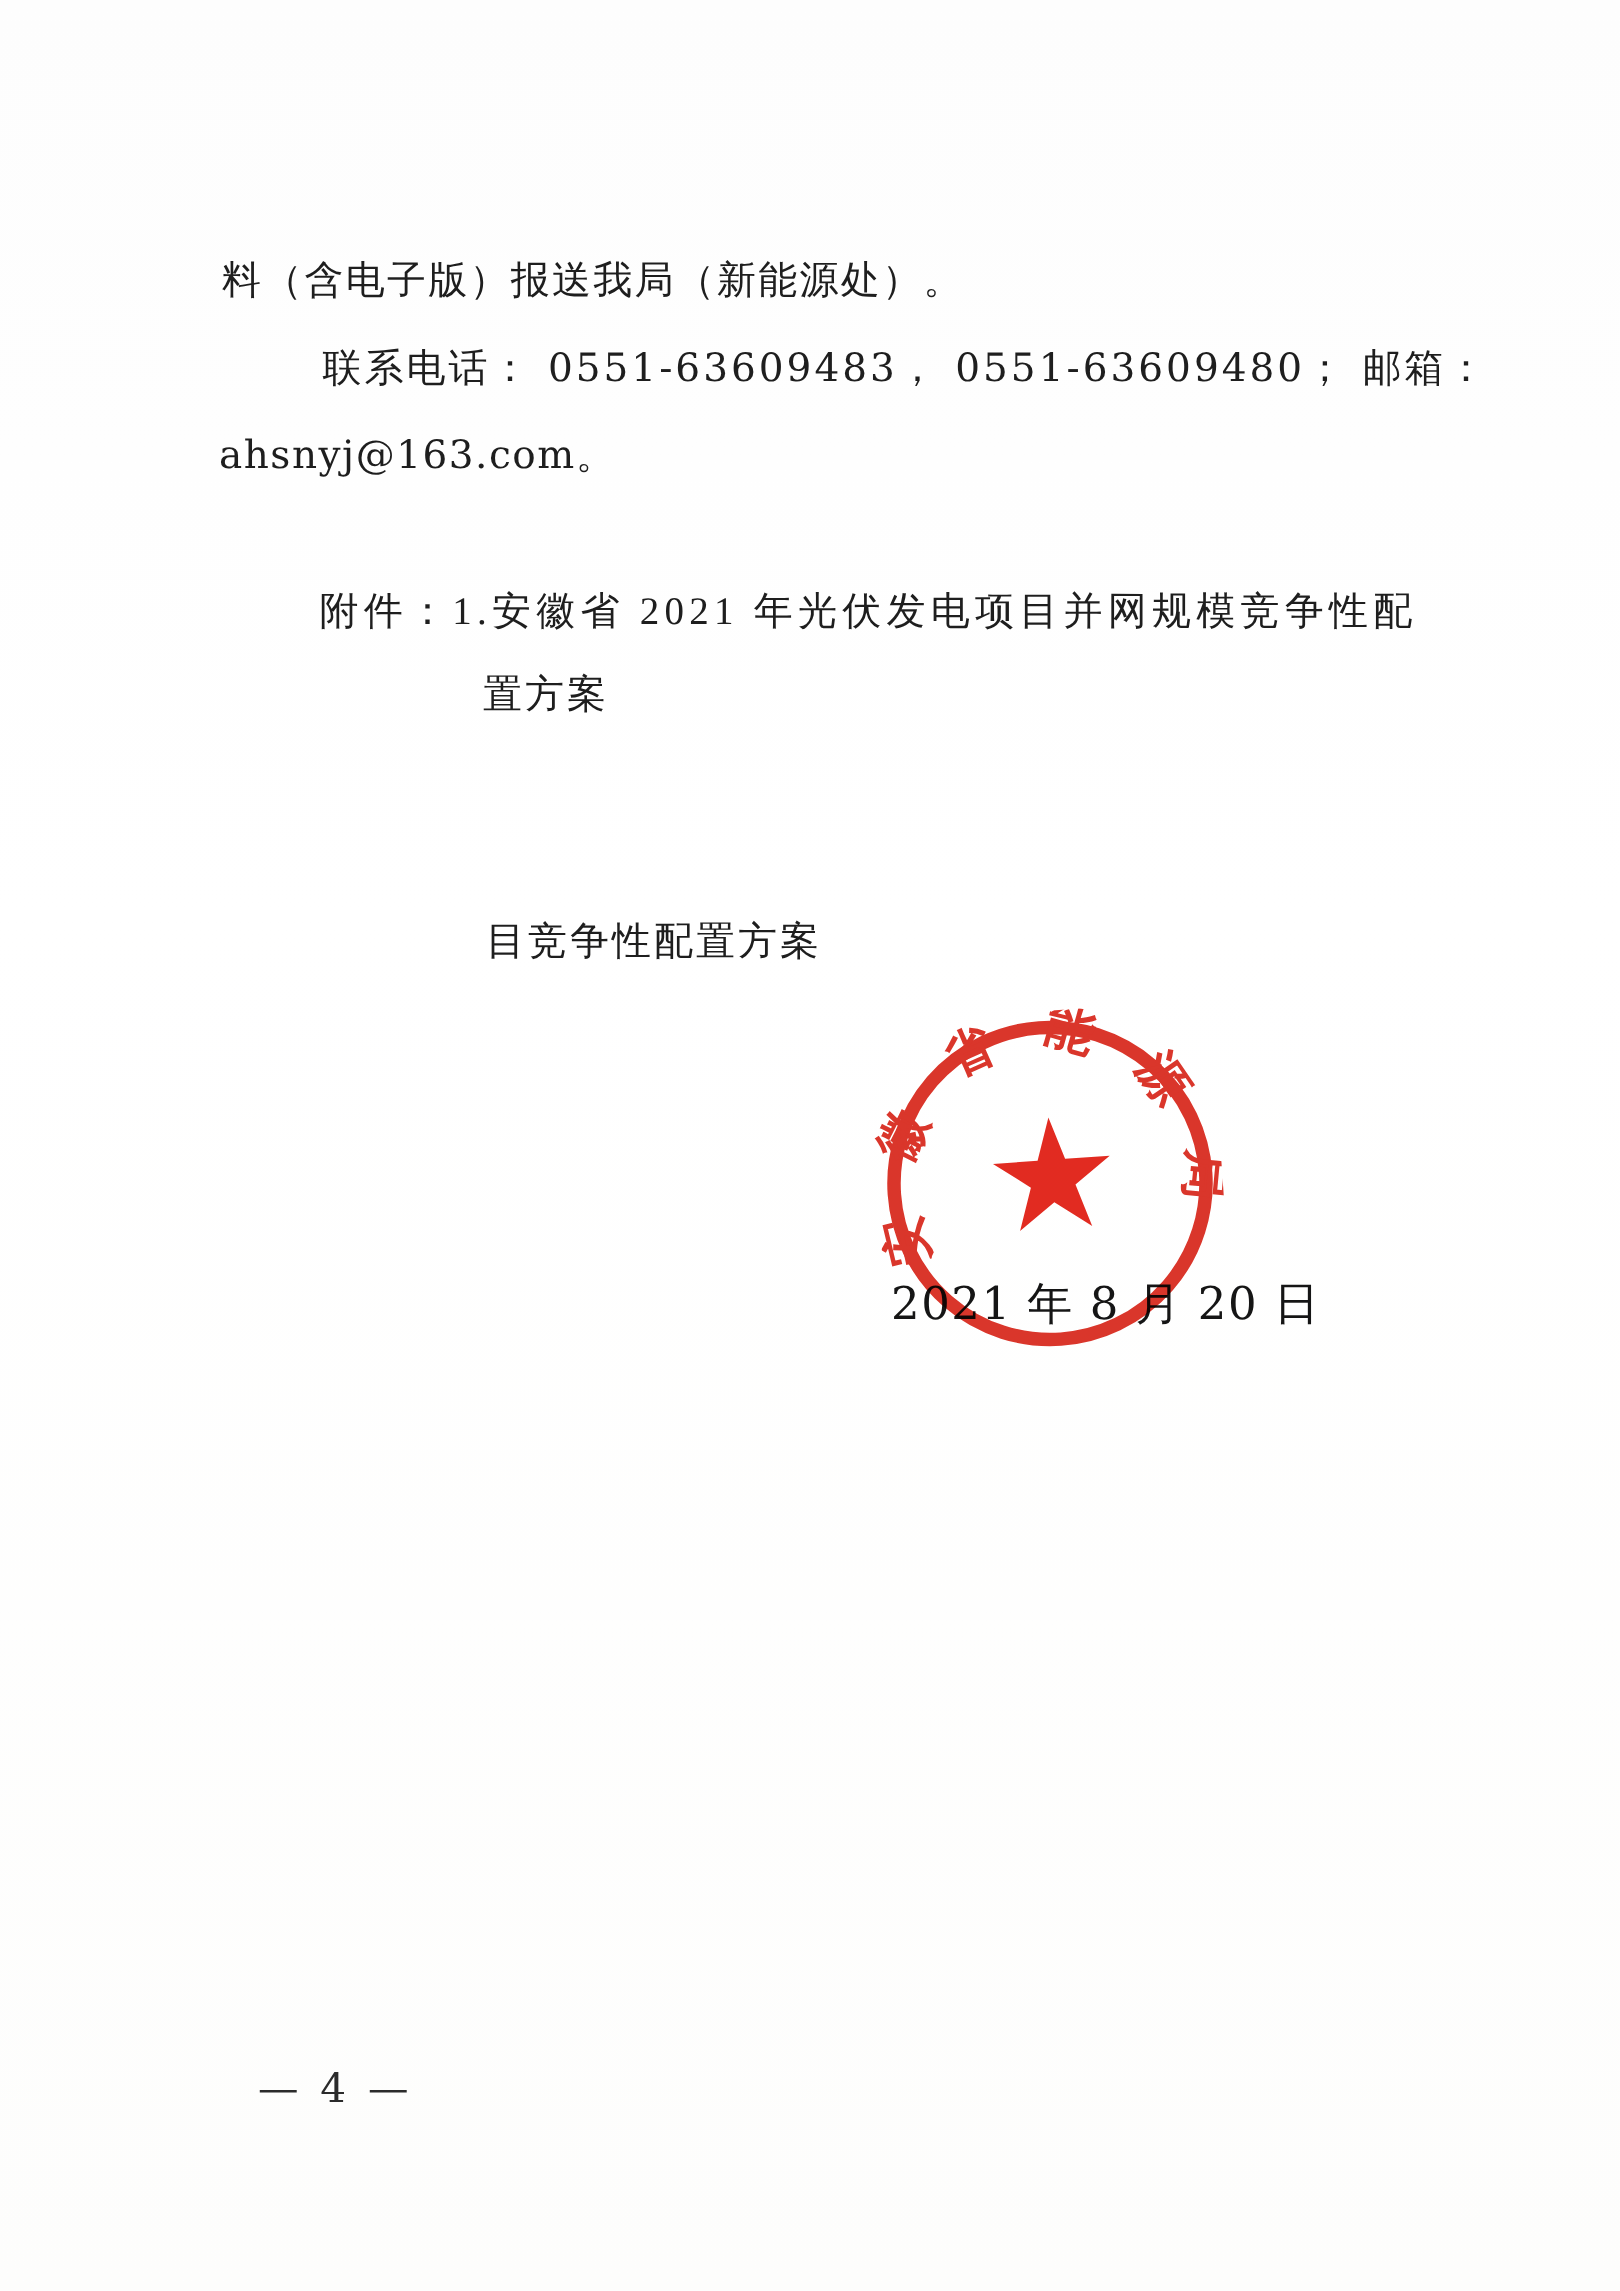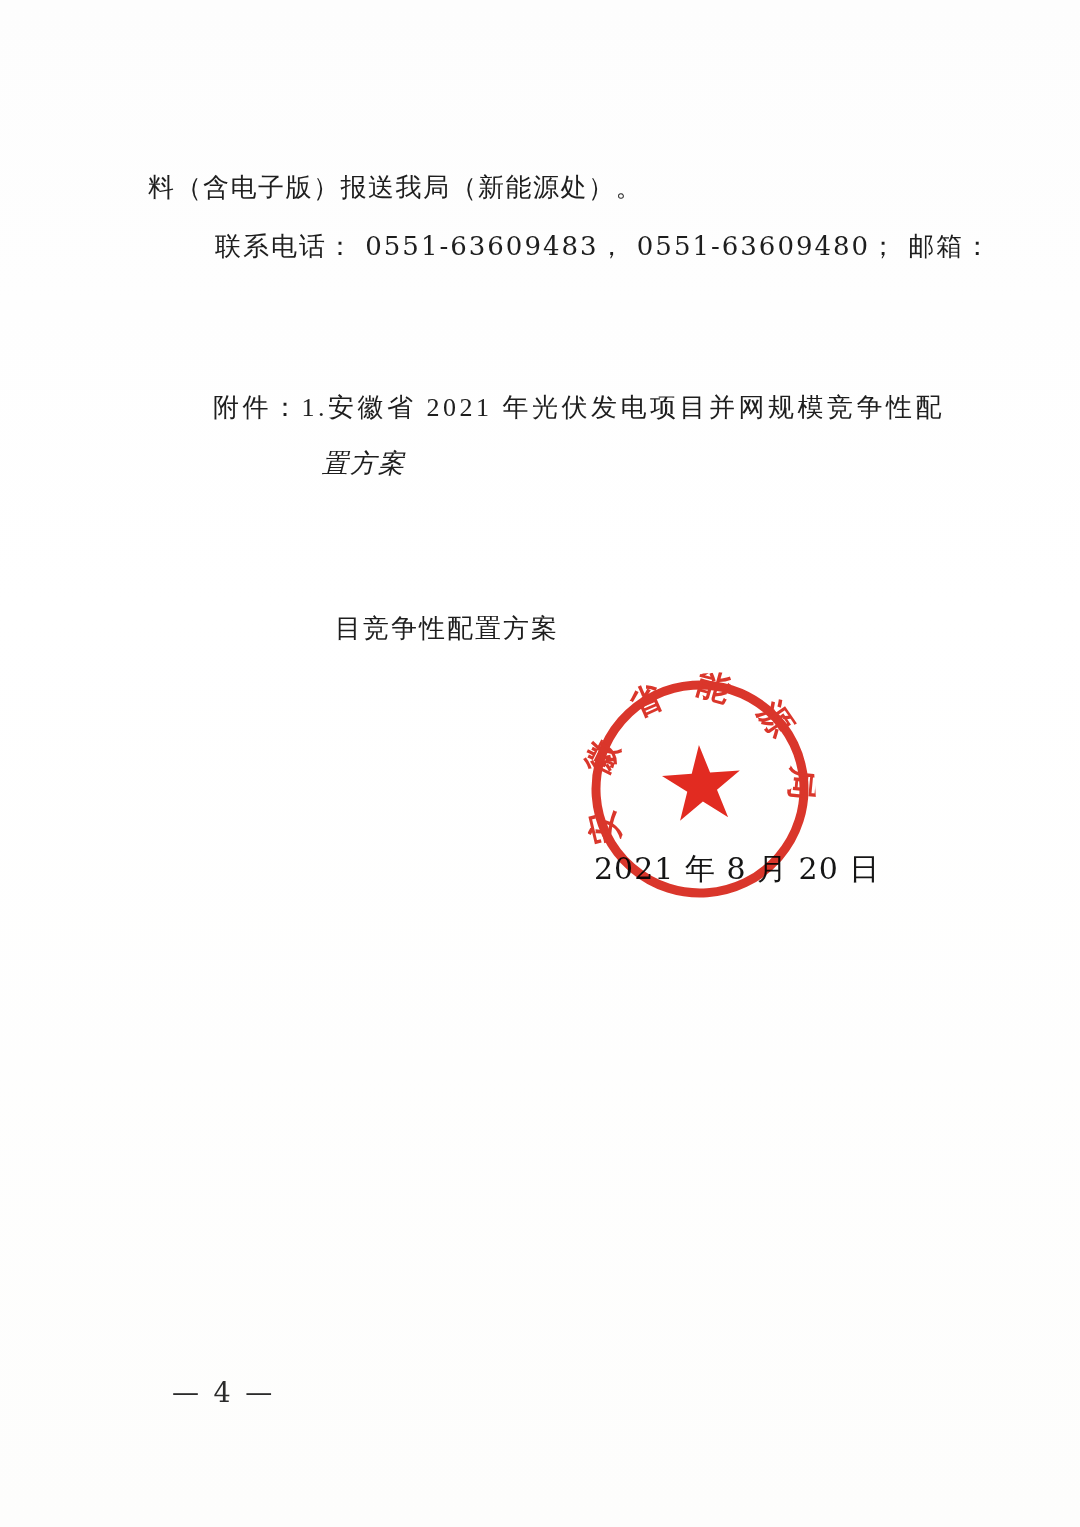--- a/index.html
+++ b/index.html
@@ -22,24 +22,24 @@
     white-space: nowrap;
     font-size: 26px;
     line-height: 34px;
     color: #1e1e1e;
   }
   .body-1 { left: 148px; top: 170px; letter-spacing: 1.5px; }
   .body-2 { left: 215px; top: 229px; letter-spacing: 2px; }
   .body-3 { left: 146px; top: 287px; letter-spacing: 1px; }
 
   .att-1 { left: 213px; top: 391px; letter-spacing: 3.5px; font-family: Liberation Serif, serif; }
-  .att-2 { left: 322px; top: 446px; letter-spacing: 2px; font-style: italic; }
+  .att-2 { left: 322px; top: 446px; letter-spacing: 2px; }
   .att-3 { left: 294px; top: 501px; letter-spacing: 2.5px; }
   .att-4 { left: 294px; top: 557px; letter-spacing: 3px; }
-  .att-5 { left: 324px; top: 611px; letter-spacing: 2px; margin-left: 11px; }
+  .att-5 { left: 324px; top: 611px; letter-spacing: 2px; }
 
   .date-line {
     position: absolute;
     left: 594px;
     top: 849px;
     font-size: 30px;
     letter-spacing: 1px;
     color: #151515;
   }
   .seal-wrap {
@@ -72,20 +72,21 @@
 </style>
 </head>
 <body>
 
 <div class="page">
 
   <div class="textline body-1">料（含电子版）报送我局（新能源处）。</div>
 
   <div class="textline body-2">联系电话： 0551-63609483， 0551-63609480； 邮箱：</div>
 
+  <div class="textline body-3">ahsnyj@163.com。</div>
 
   <div class="textline att-1">附件：1.安徽省 2021 年光伏发电项目并网规模竞争性配</div>
 
   <div class="textline att-2">置方案</div>
 
 
 
   <div class="textline att-5">目竞争性配置方案</div>
 
   <div class="date-line">2021 年 8 月 20 日</div>

